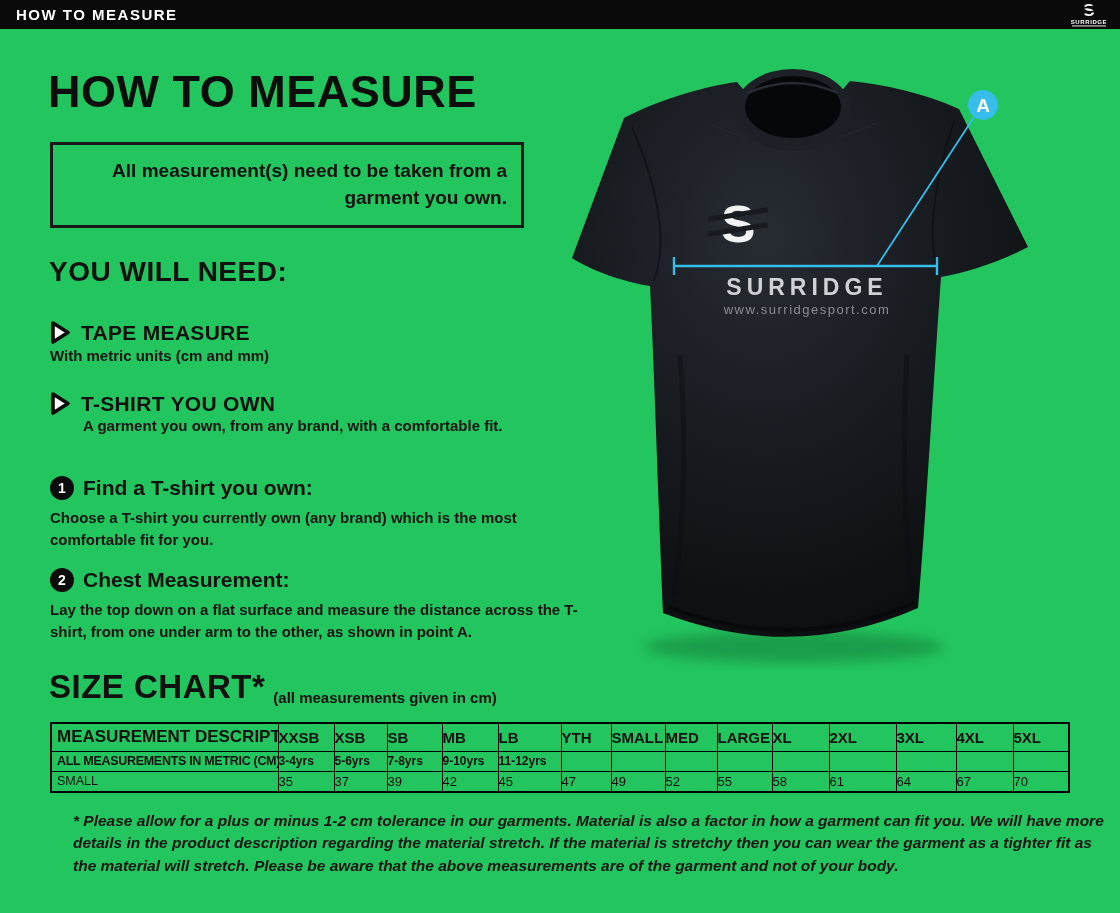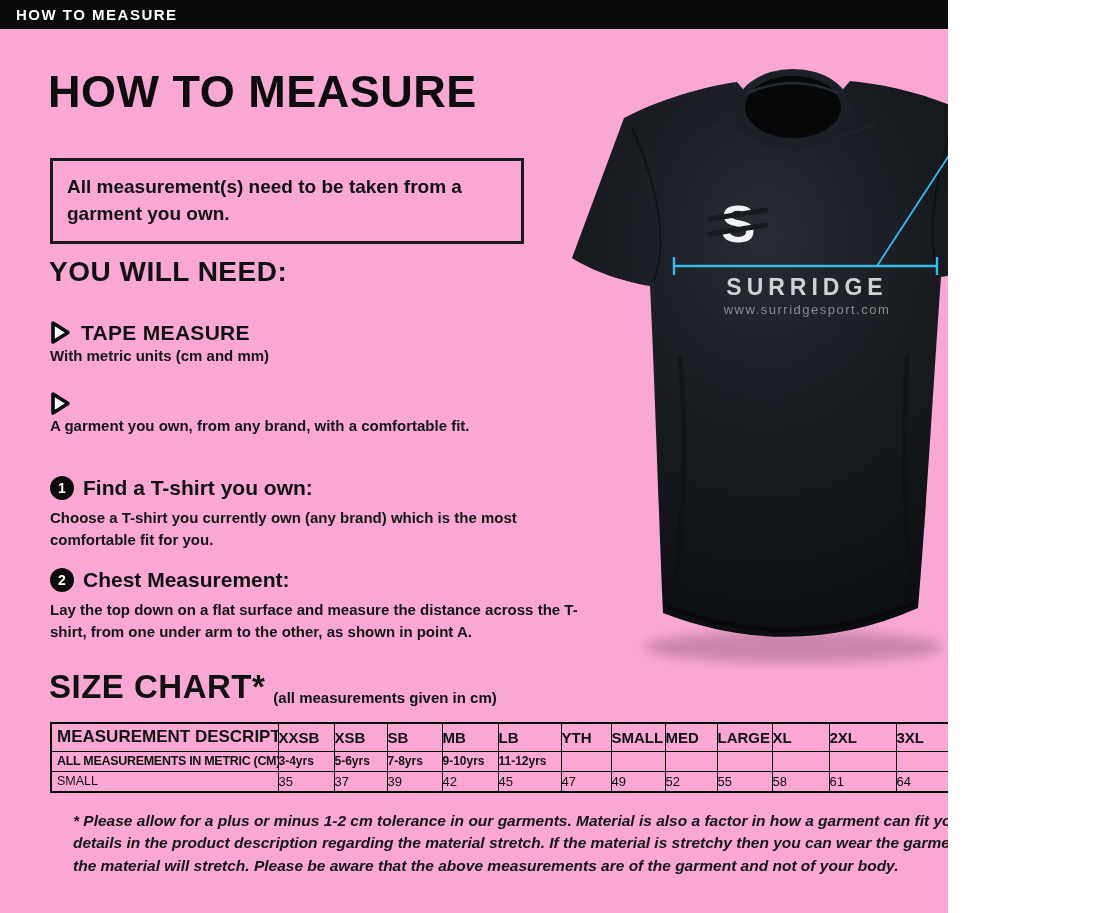--- a/index.html
+++ b/index.html
@@ -1,39 +1,39 @@
 <!DOCTYPE html>
 <html><head>
 <meta charset="utf-8">
 <style>
   * { margin:0; padding:0; box-sizing:border-box; }
   html,body { background:#ffffff; }
   #page {
-    position:relative; width:948px; height:913px; overflow:hidden;
-    background:#f9a8d4; font-family:"Liberation Sans", sans-serif; color:#111;
+    position:relative; width:1120px; height:913px; overflow:hidden;
+    background:#22c55e; font-family:"Liberation Sans", sans-serif; color:#111;
   }
   
   .topbar {
     position:absolute; left:0; top:0; width:1120px; height:29px;
     background:#0a0a0a; display:flex; align-items:center; justify-content:space-between;
   }
   .topbar-title {
     color:#fff; font-size:15px; font-weight:bold; letter-spacing:1.5px;
     padding-left:16px;
   }
   .topbar-logo { margin-right:10px; }
   
   .page-title {
     position:absolute; left:48px; top:66px;
     font-size:45px; font-weight:bold; letter-spacing:0.5px; color:#0d0d0d;
   }
   .notice-box {
-    position:absolute; left:50px; top:158px; width:474px;
+    position:absolute; left:50px; top:142px; width:474px;
     border:3px solid #1a1a1a; padding:13px 14px;
-    font-size:19px; font-weight:bold; line-height:1.42; color:#111;
+    font-size:19px; font-weight:bold; line-height:1.42; color:#111;text-align:right;
   }
   .need-heading {
     position:absolute; left:49px; top:256px;
     font-size:28px; font-weight:bold; letter-spacing:0.5px;
   }
   .need-item-title {
     position:absolute; display:flex; align-items:center; gap:10px;
     font-size:21px; font-weight:bold; letter-spacing:0.3px;text-align:center;
   }
   .need-item-sub {
@@ -109,22 +109,23 @@
       <polygon points="3,3 18,12.5 3,22" fill="#ffffff" stroke="#0c0c0c" stroke-width="3.6" stroke-linejoin="round"></polygon>
     </svg>
     <span>TAPE MEASURE</span>
   </div>
   <div class="need-item-sub" style="top:347px;">With metric units (cm and mm)</div>
 
   <div class="need-item-title" style="left:50px; top:391px;">
     <svg class="tri-icon" width="21" height="25" viewBox="0 0 21 25">
       <polygon points="3,3 18,12.5 3,22" fill="#ffffff" stroke="#0c0c0c" stroke-width="3.6" stroke-linejoin="round"></polygon>
     </svg>
-  </div>
-  <div class="need-item-sub" style="top:417px;">A garment you own, from any brand, with a comfortable fit.</div>
+    <span>T-SHIRT YOU OWN</span>
+  </div>
+  <div class="need-item-sub" style="top:417px;margin-left:33px;">A garment you own, from any brand, with a comfortable fit.</div>
 
   <div class="step-title" style="left:50px; top:476px;">
     <span class="step-num">1</span>
     <span>Find a T-shirt you own:</span>
   </div>
   <div class="step-desc" style="top:507px;">Choose a T-shirt you currently own (any brand) which is the most comfortable fit for you.</div>
 
   <div class="step-title" style="left:50px; top:568px;">
     <span class="step-num">2</span>
     <span>Chest Measurement:</span>

